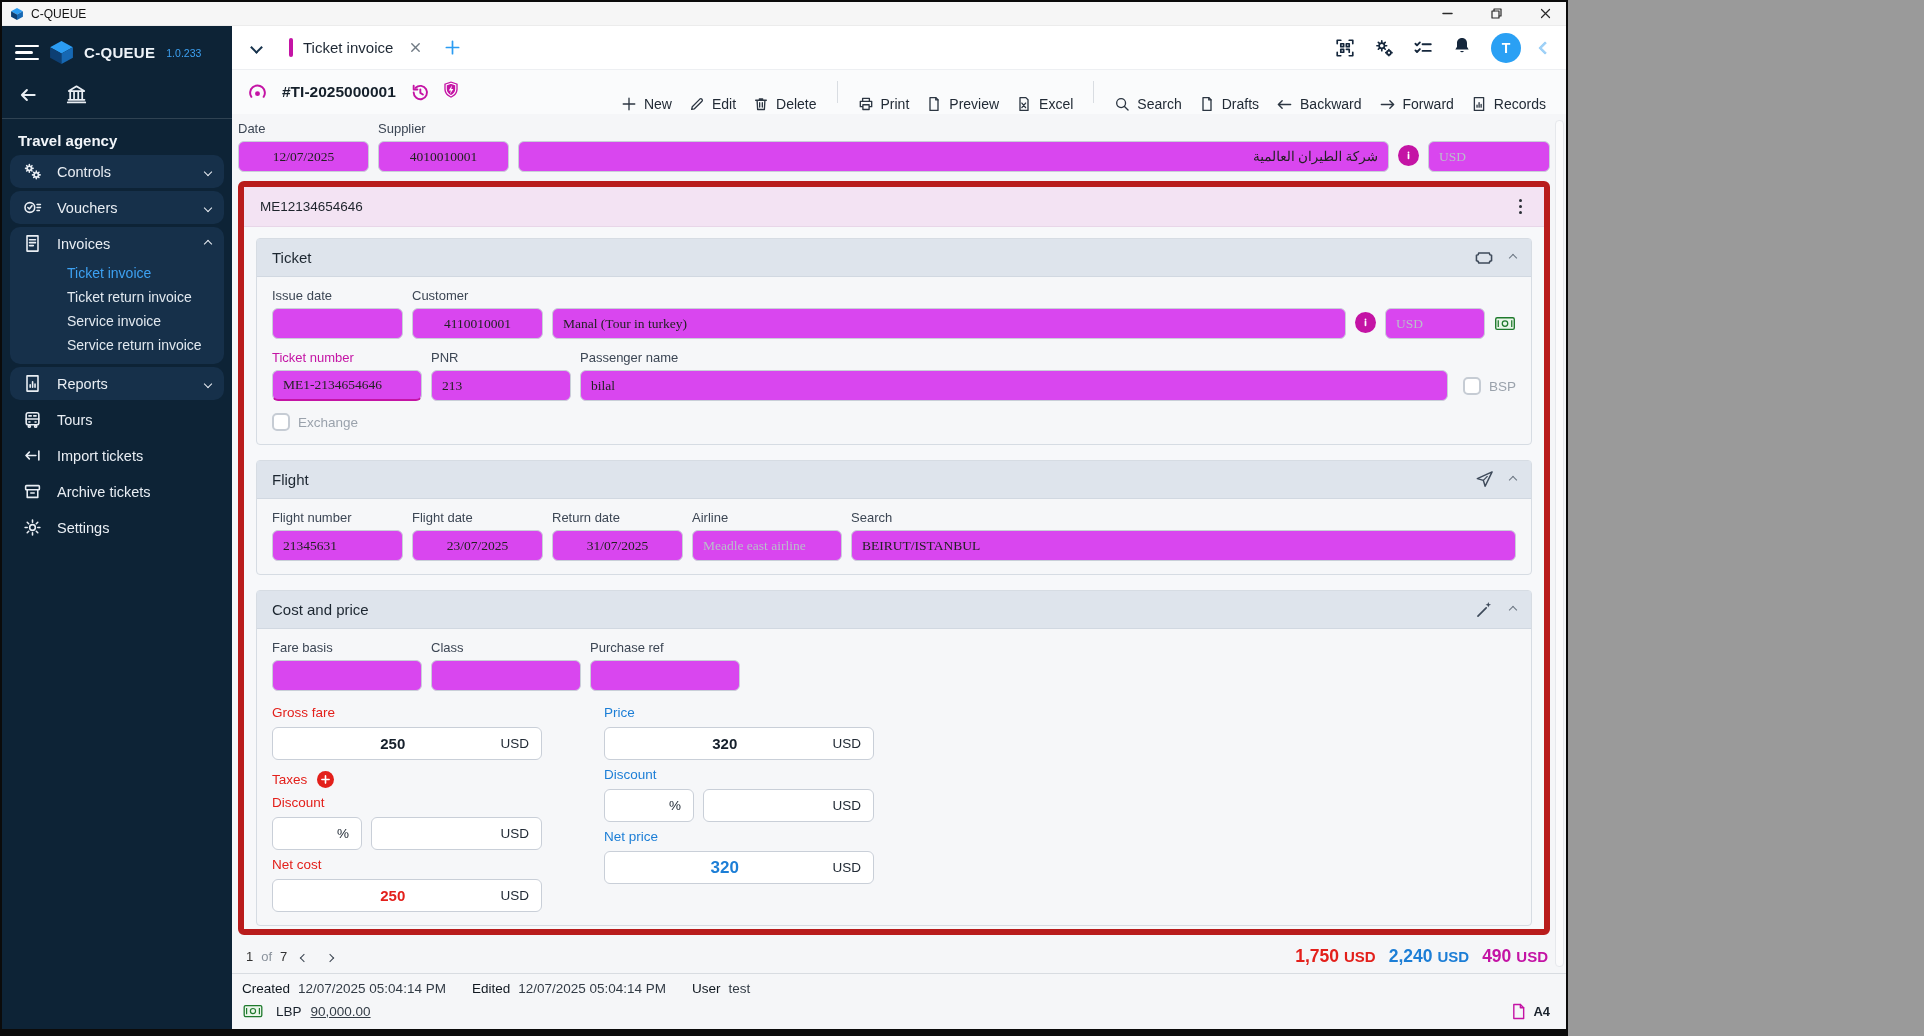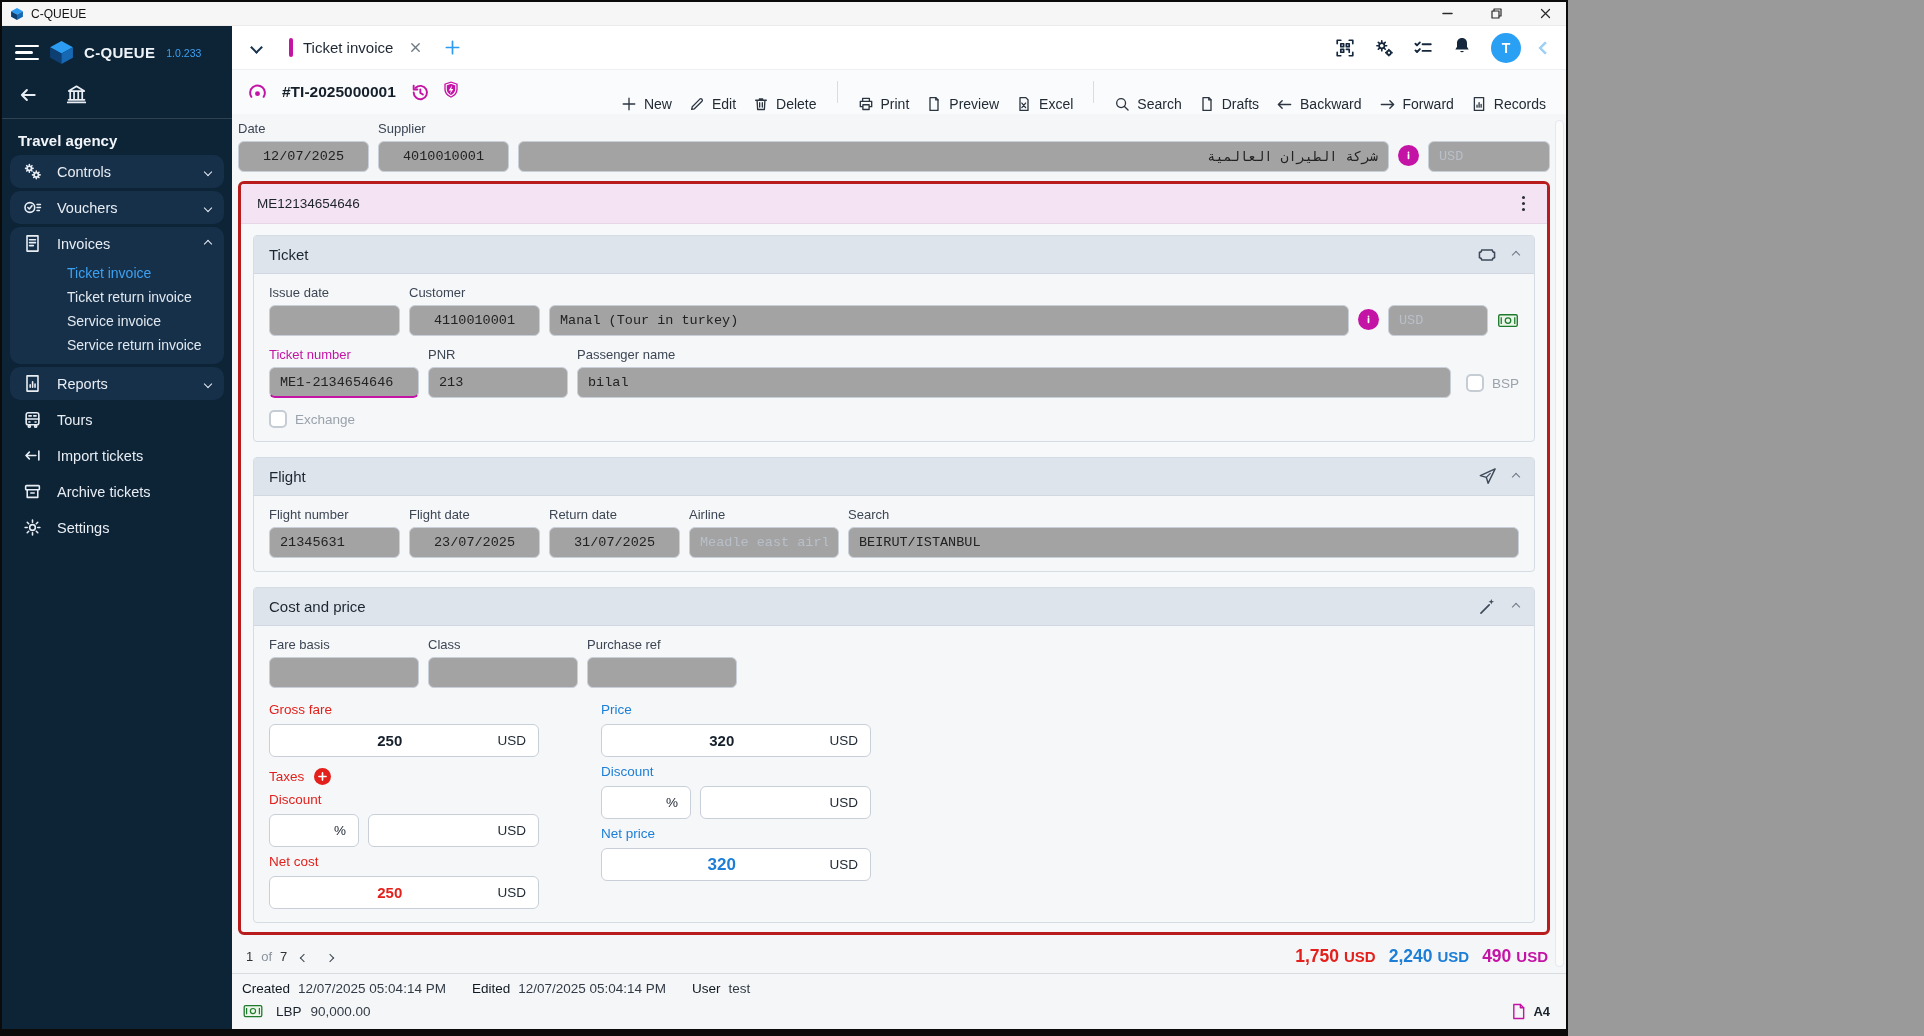--- a/index.html
+++ b/index.html
@@ -75,36 +75,36 @@
   .record-id { font-size:15.5px; font-weight:bold; color:#15202b; margin:0 3px; }
   .actions { margin-left:auto; display:flex; align-items:center; gap:9px; }
   .act { display:flex; align-items:center; gap:7px; font-size:14px; color:#222b36; padding:2px 4px; cursor:pointer;margin-top:24px; }
   .act svg { color:#2c3642; }
   .sep { width:1px; height:22px; background:#d9dde2; margin:0 7px; }
 
   .content { flex:1; min-height:0; padding:7px 16px 0 6px; display:flex; flex-direction:column; }
 
   .fg { display:flex; flex-direction:column; gap:5px; }
   .fg > label { font-size:13px; color:#3c4654; }
-  .inp { height:31px; border:1px solid #c9cfd8; border-radius:6px; background:#a3a3a3; padding:0 10px;
-         font-family:Liberation Mono, monospace; font-size:13.5px; color:#222; outline:none; width:100%; }
+  .inp { height:31px; border:1px solid #c9cfd8; border-radius:6px; background:#d946ef; padding:0 10px;
+         font-family:Liberation Serif, serif; font-size:13.5px; color:#222; outline:none; width:100%; }
   .inp::placeholder { color:#b9bfc9; }
   .inp.center { text-align:center; }
   .inp.rtl { direction:rtl; text-align:right; }
   .inp.focus-mag { border-bottom:2px solid #c414a5; }
 
   .head-row { display:flex; gap:9px; align-items:flex-end; }
   .w131 { width:131px; } .w140 { width:140px; } .w150 { width:150px; }
   .w122 { width:122px; } .flex1 { flex:1; min-width:0; }
   .row-ico { margin-bottom:6px; display:flex; align-items:center; }
 
   .info-badge { width:21px; height:21px; border-radius:50%; background:#c414a5; color:#fff; display:flex;
                 align-items:center; justify-content:center; cursor:pointer; }
 
-  .card { margin:9px 0 0; border:3px solid #b91c1c; border-radius:6px; background:#f7f8fa; flex:1;
+  .card { margin:9px 0 0; border:6px solid #b91c1c; border-radius:6px; background:#f7f8fa; flex:1;
           display:flex; flex-direction:column; overflow:hidden; }
   .seg-bar { background:#f3e3f3; border-bottom:1px solid #e8d6e8; height:40px; flex:0 0 40px; display:flex;
              align-items:center; padding:0 16px; font-size:13.5px; color:#1e242c; }
   .kebab { margin-left:auto; display:flex; flex-direction:column; gap:2.5px; padding:4px 6px; cursor:pointer; }
   .kebab i { width:3.5px; height:3.5px; border-radius:50%; background:#2a2f36; }
 
   .section { margin:11px 12px 4px; border:1px solid #d6dce3; border-radius:4px; background:#f6f7f9; }
   .section.last { margin-bottom:16px; }
   .sec-head { height:38px; background:#dee4ec; display:flex; align-items:center; padding:0 15px;
               border-bottom:1px solid #d1d8e1; }
@@ -145,21 +145,21 @@
   .tot .v { font-size:17.5px; } .tot .c { font-size:15px; margin-left:5px; }
   .tot.red { color:#e3201b; } .tot.blue { color:#1c7ed6; } .tot.mag { color:#c414a5; }
 
   .statusbar { flex:0 0 56px; border-top:1px solid #d8dce1; background:#f5f6f8; padding:7px 16px 6px 10px;
                font-size:13.5px; color:#242c36; }
   .sb-line1 { display:flex; gap:8px; align-items:center; }
   .sb-line1 .lbl { color:#101820; }
   .sb-line1 .valtx { color:#333c46; margin-right:18px; }
   .sb-line2 { display:flex; align-items:center; gap:9px; margin-top:6px; }
   .sb-line2 .ccy { margin-left:3px; color:#1b232d; }
-  .sb-line2 .rate { color:#333c46; }
+  .sb-line2 .rate { color:#333c46;text-decoration:underline; }
   .paper { margin-left:auto; display:flex; align-items:center; gap:7px; font-weight:bold; color:#1b232d; font-size:13px; }
 
   .vscroll { position:absolute; right:2px; top:94px; bottom:62px; width:9px; background:#fbfbfc;
              border:1px solid #e6e8ec; border-radius:4px; }
 
   svg.ic { fill:none; stroke:currentColor; stroke-width:1.5; stroke-linecap:round; stroke-linejoin:round; display:block; }
 </style>
 </head>
 <body>
 

